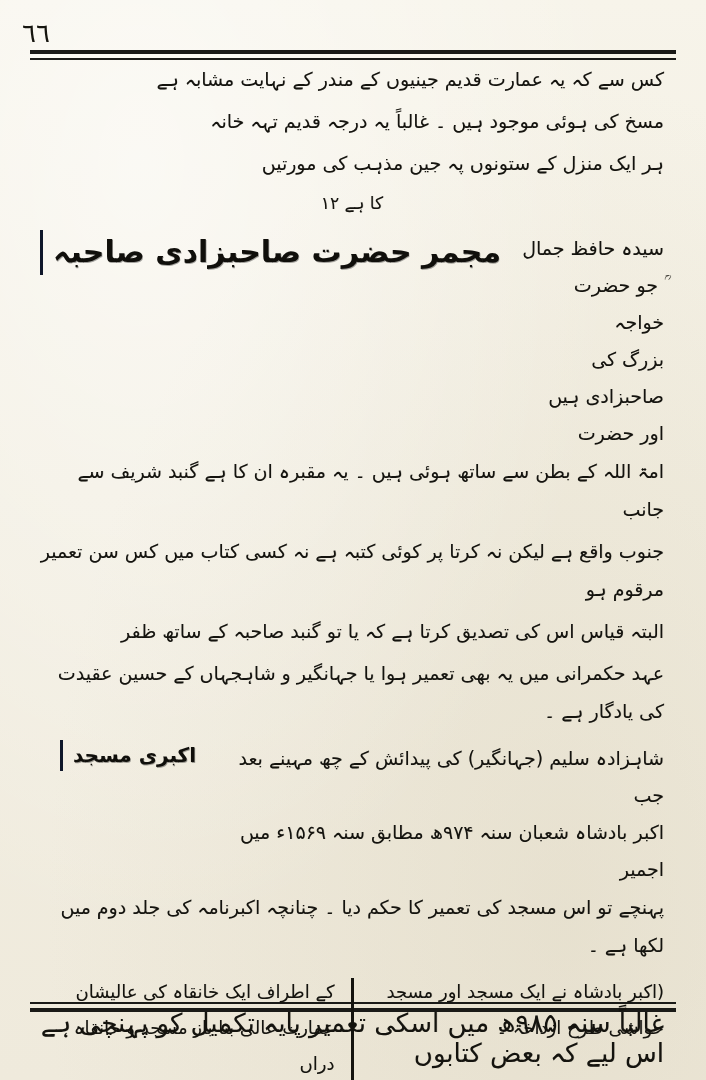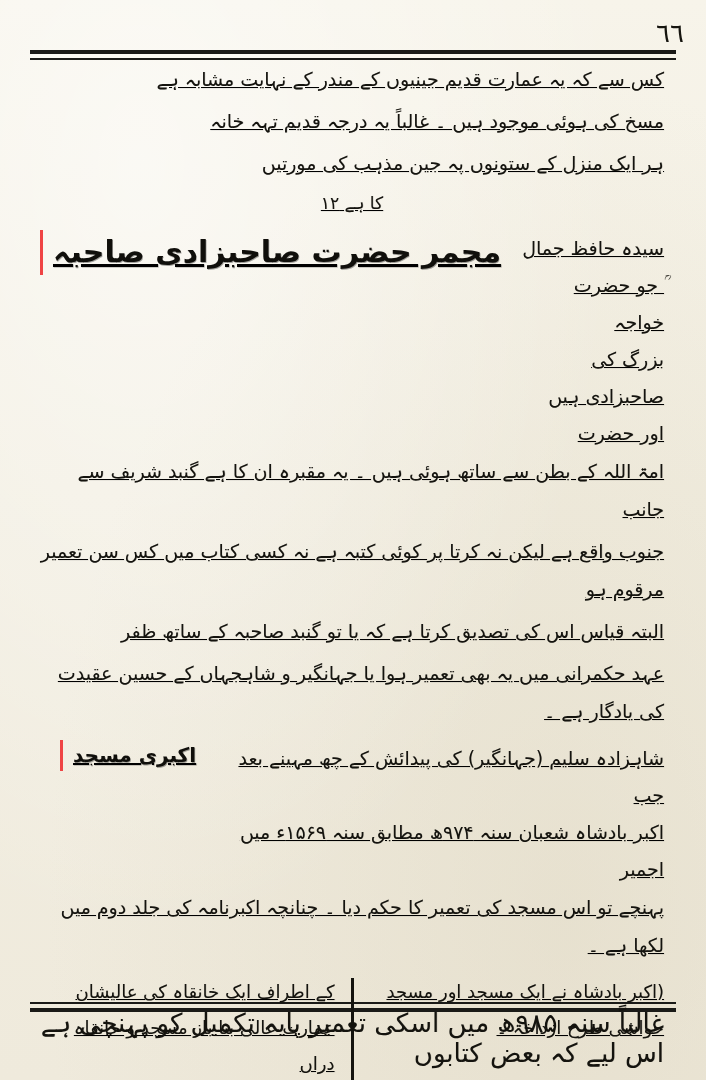--- a/index.html
+++ b/index.html
@@ -49,21 +49,21 @@
     left: 8px; top: 990px; width: 646px; height: 1.5px;
   }
   .rule-bottom-thick {
     left: 8px; top: 996px; width: 646px; height: 4px;
   }
   .page-number {
     position: absolute;
     left: 0;
     top: 6px;
     width: 662px;
-    text-align: right;
+    text-align: left;
     font-family: "DejaVu Sans", sans-serif;
     font-size: 26px;
     color: #16150f;
     letter-spacing: 1px;
   }
   .body-col {
     position: absolute;
     left: 40px;
     top: 60px;
     width: 624px;
@@ -76,41 +76,40 @@
     font-family: "DejaVu Sans", sans-serif;
     line-height: 2.0;
     font-size: 19px;
     margin: 0 0 4px 0;
     text-shadow: 0.4px 0.3px 0 rgba(0,0,0,0.22);
   }
 
   .block {
     position: relative;
     margin-bottom: 10px;
-    text-decoration: underline;
   }
 
   
   .heading-row {
     display: flex;
     flex-direction: row-reverse;
     align-items: flex-start;
     gap: 10px;
     direction: rtl;
   }
   .heading-word {
     flex: 0 0 auto;
     font-family: "DejaVu Sans", sans-serif;
     font-weight: bold;
     font-size: 30px;
     color: #100f0b;
     padding: 2px 8px 2px 10px;
     line-height: 1.35;
     text-shadow: 0.7px 0.5px 0 rgba(0,0,0,0.35);
-    border-left: 3px solid #ef4444;
+    border-left: 3px solid #0f172a;
     white-space: nowrap;
   }
   .heading-word.wide { font-size: 20px; margin-left: 20px; }
   .heading-body {
     flex: 1 1 auto;
     direction: rtl;
     text-align: right;
     font-size: 19px;
     line-height: 1.95;
     color: #14130e;

